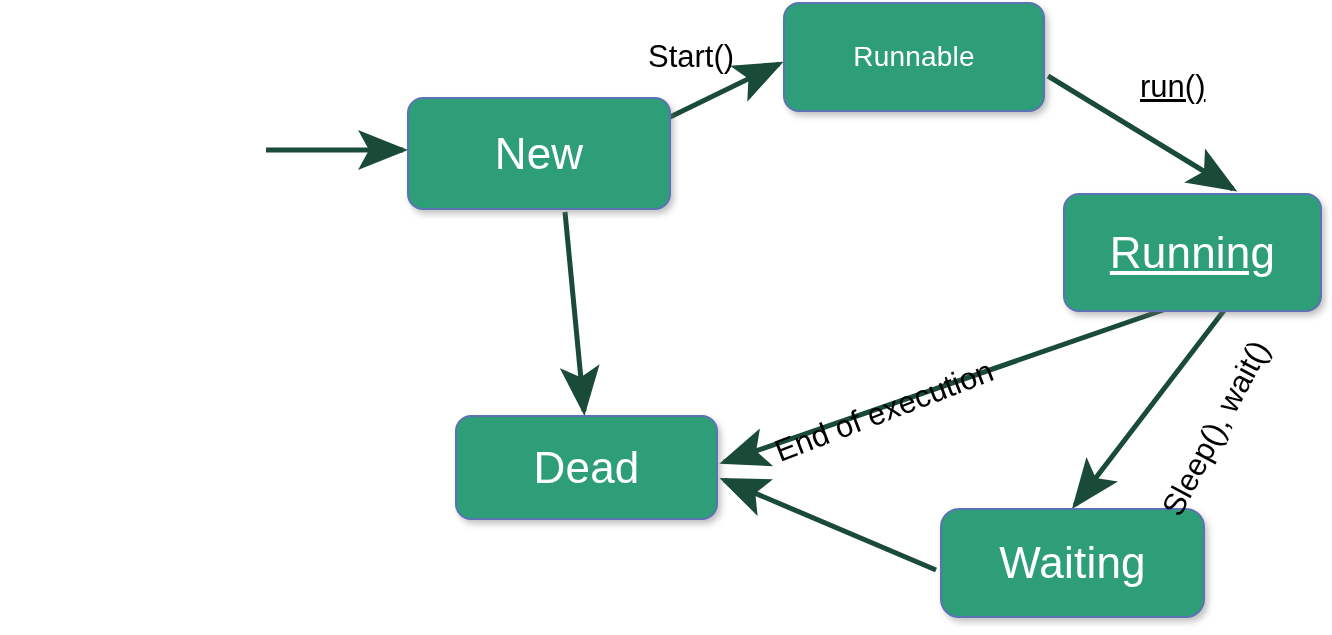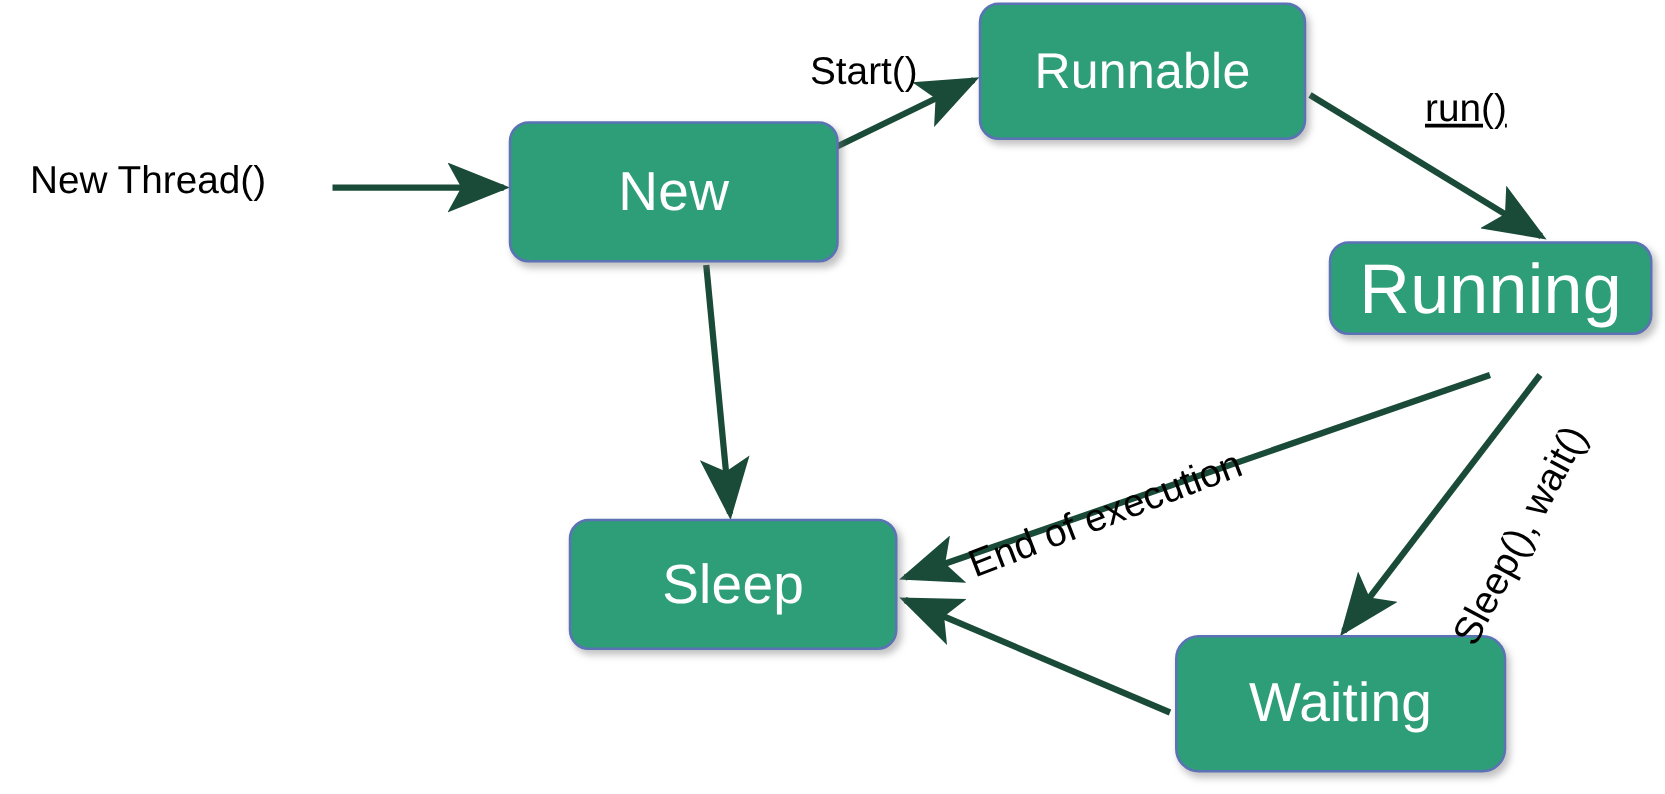--- a/index.html
+++ b/index.html
@@ -80,37 +80,36 @@
 
     <line x1="1232" y1="300" x2="1075" y2="505" stroke="#1A4A38" stroke-width="5" marker-end="url(#arrowhead)"></line>
 
     <line x1="936" y1="570" x2="724" y2="480" stroke="#1A4A38" stroke-width="5" marker-end="url(#arrowhead)"></line>
   </svg>
 
   <div class="node" style="left:407px; top:97px; width:264px; height:113px; font-size:44px;">
     <span class="node-label">New</span>
   </div>
 
-  <div class="node" style="left:783px; top:2px; width:262px; height:110px; font-size:40px;">
+  <div class="node" style="left:783px; top:2px; width:262px; height:110px; font-size:28px;">
     <span class="node-label">Runnable</span>
   </div>
 
-  <div class="node" style="left:1063px; top:193px; width:259px; height:75px; font-size:56px;">
+  <div class="node" style="left:1063px; top:193px; width:259px; height:119px; font-size:44px;text-decoration:underline;">
     <span class="node-label">Running</span>
   </div>
 
   <div class="node" style="left:455px; top:415px; width:263px; height:105px; font-size:44px;">
-    <span class="node-label">Sleep</span>
+    <span class="node-label">Dead</span>
   </div>
 
   <div class="node" style="left:940px; top:508px; width:265px; height:110px; font-size:44px;border-radius:19px;">
     <span class="node-label">Waiting</span>
   </div>
 
-  <div class="edge-label" style="left:24px; top:126px; font-size:31px;">New Thread()</div>
 
   <div class="edge-label" style="left:637px; top:39px; font-size:31px;margin-left:11px;">Start()</div>
 
   <div class="edge-label" style="left:1140px; top:69px; font-size:31px;text-decoration:underline;">run()</div>
 
   <div class="edge-label" style="left:770px; top:436px; font-size:31px; transform: rotate(-21deg);">End of execution</div>
 
   <div class="edge-label" style="left:1155px; top:505px; font-size:31px; transform: rotate(-62deg);">Sleep(), wait()</div>
 
 </div>

